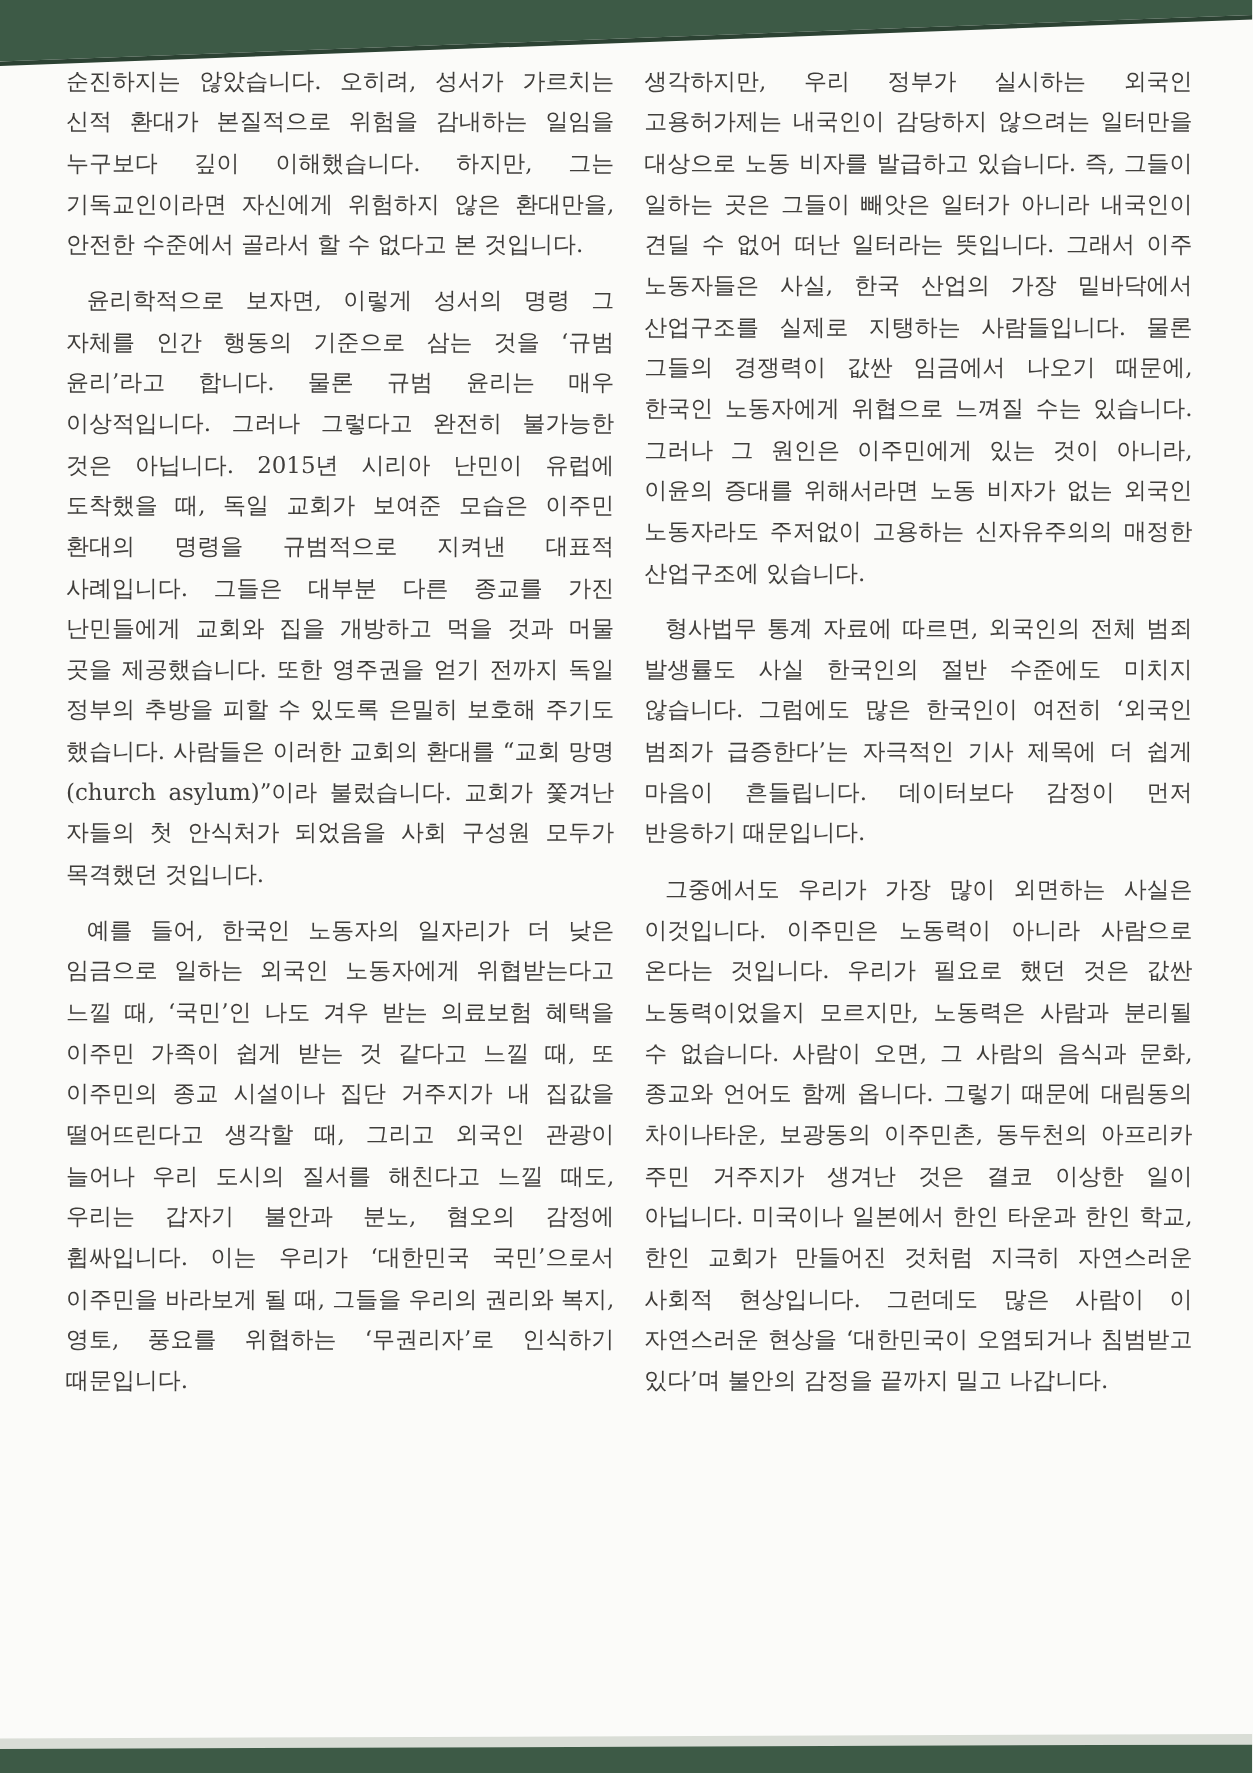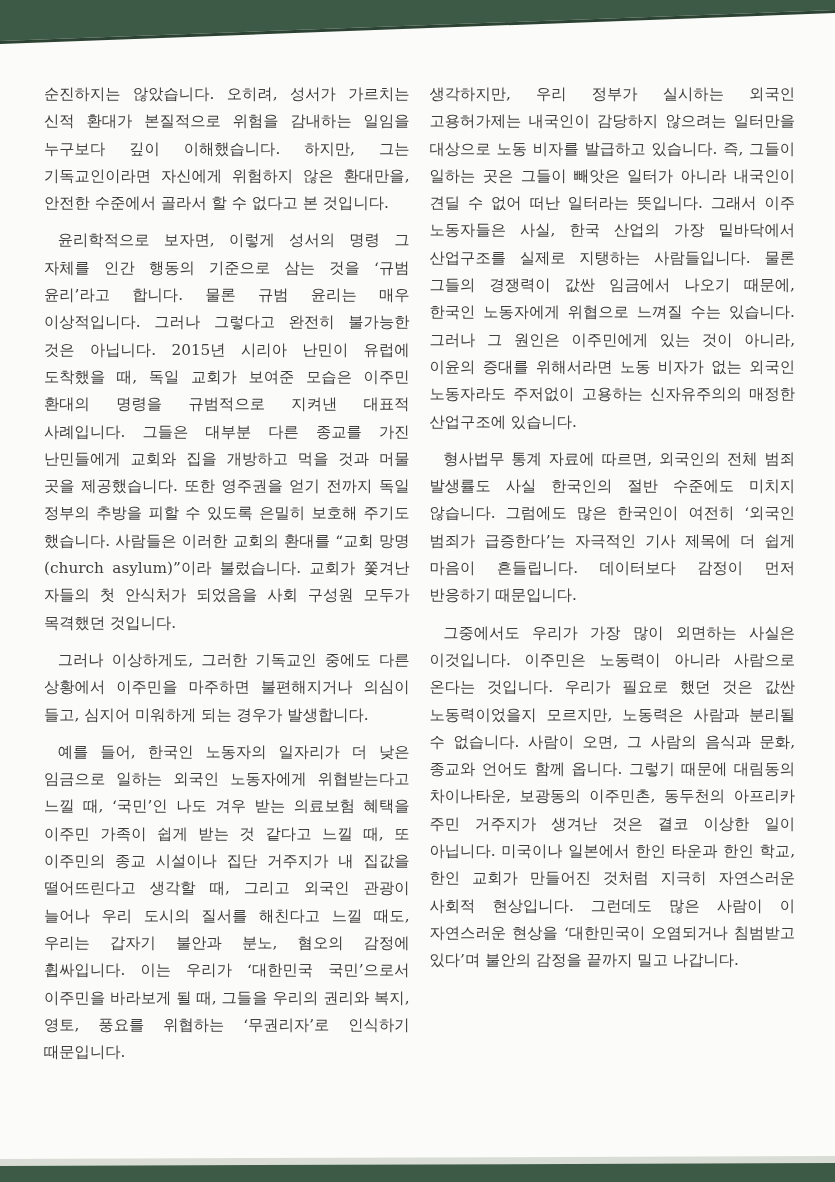--- a/index.html
+++ b/index.html
@@ -30,33 +30,32 @@
     display:flex;gap:20px;
   }
   .col{width:366px;color:var(--ink,#403e3b);}
   .col p{
     margin:0 0 10px 0;
     font-size:15.3px;line-height:27.3px;
     text-align:justify;text-justify:inter-word;
     word-break:keep-all;overflow-wrap:break-word;
     text-indent:0.9em;
   }
-  .col p.no-indent{text-indent:0;margin-top:40px;}
+  .col p.no-indent{text-indent:0;}
 </style>
 </head>
 <body style="--green: #3d5a46; --edge: #2c4233; --paper: #fbfbf9; --ink: #403e3b;">
 
 <div class="cover-band top"></div>
 <div class="cover-band top-shadow"></div>
 
 <div class="text-columns">
   <div class="col" id="col-left">
       <p class="no-indent">순진하지는 않았습니다. 오히려, 성서가 가르치는 신적 환대가 본질적으로 위험을 감내하는 일임을 누구보다 깊이 이해했습니다. 하지만, 그는 기독교인이라면 자신에게 위험하지 않은 환대만을, 안전한 수준에서 골라서 할 수 없다고 본 것입니다.</p>
       <p>윤리학적으로 보자면, 이렇게 성서의 명령 그 자체를 인간 행동의 기준으로 삼는 것을 ‘규범 윤리’라고 합니다. 물론 규범 윤리는 매우 이상적입니다. 그러나 그렇다고 완전히 불가능한 것은 아닙니다. 2015년 시리아 난민이 유럽에 도착했을 때, 독일 교회가 보여준 모습은 이주민 환대의 명령을 규범적으로 지켜낸 대표적 사례입니다. 그들은 대부분 다른 종교를 가진 난민들에게 교회와 집을 개방하고 먹을 것과 머물 곳을 제공했습니다. 또한 영주권을 얻기 전까지 독일 정부의 추방을 피할 수 있도록 은밀히 보호해 주기도 했습니다. 사람들은 이러한 교회의 환대를 “교회 망명(church asylum)”이라 불렀습니다. 교회가 쫓겨난 자들의 첫 안식처가 되었음을 사회 구성원 모두가 목격했던 것입니다.</p>
-      <p>그러나 이상하게도, 그러한 기독교인 중에도 다른 상황에서 이주민을 마주하면 불편해지거나 의심이 들고, 심지어 미워하게 되는 경우가 발생합니다.</p>
       <p>예를 들어, 한국인 노동자의 일자리가 더 낮은 임금으로 일하는 외국인 노동자에게 위협받는다고 느낄 때, ‘국민’인 나도 겨우 받는 의료보험 혜택을 이주민 가족이 쉽게 받는 것 같다고 느낄 때, 또 이주민의 종교 시설이나 집단 거주지가 내 집값을 떨어뜨린다고 생각할 때, 그리고 외국인 관광이 늘어나 우리 도시의 질서를 해친다고 느낄 때도, 우리는 갑자기 불안과 분노, 혐오의 감정에 휩싸입니다. 이는 우리가 ‘대한민국 국민’으로서 이주민을 바라보게 될 때, 그들을 우리의 권리와 복지, 영토, 풍요를 위협하는 ‘무권리자’로 인식하기 때문입니다.</p>
     </div>
   <div class="col" id="col-right">
       <p class="no-indent">생각하지만, 우리 정부가 실시하는 외국인 고용허가제는 내국인이 감당하지 않으려는 일터만을 대상으로 노동 비자를 발급하고 있습니다. 즉, 그들이 일하는 곳은 그들이 빼앗은 일터가 아니라 내국인이 견딜 수 없어 떠난 일터라는 뜻입니다. 그래서 이주 노동자들은 사실, 한국 산업의 가장 밑바닥에서 산업구조를 실제로 지탱하는 사람들입니다. 물론 그들의 경쟁력이 값싼 임금에서 나오기 때문에, 한국인 노동자에게 위협으로 느껴질 수는 있습니다. 그러나 그 원인은 이주민에게 있는 것이 아니라, 이윤의 증대를 위해서라면 노동 비자가 없는 외국인 노동자라도 주저없이 고용하는 신자유주의의 매정한 산업구조에 있습니다.</p>
       <p>형사법무 통계 자료에 따르면, 외국인의 전체 범죄 발생률도 사실 한국인의 절반 수준에도 미치지 않습니다. 그럼에도 많은 한국인이 여전히 ‘외국인 범죄가 급증한다’는 자극적인 기사 제목에 더 쉽게 마음이 흔들립니다. 데이터보다 감정이 먼저 반응하기 때문입니다.</p>
       <p>그중에서도 우리가 가장 많이 외면하는 사실은 이것입니다. 이주민은 노동력이 아니라 사람으로 온다는 것입니다. 우리가 필요로 했던 것은 값싼 노동력이었을지 모르지만, 노동력은 사람과 분리될 수 없습니다. 사람이 오면, 그 사람의 음식과 문화, 종교와 언어도 함께 옵니다. 그렇기 때문에 대림동의 차이나타운, 보광동의 이주민촌, 동두천의 아프리카 주민 거주지가 생겨난 것은 결코 이상한 일이 아닙니다. 미국이나 일본에서 한인 타운과 한인 학교, 한인 교회가 만들어진 것처럼 지극히 자연스러운 사회적 현상입니다. 그런데도 많은 사람이 이 자연스러운 현상을 ‘대한민국이 오염되거나 침범받고 있다’며 불안의 감정을 끝까지 밀고 나갑니다.</p>
     </div>
 </div>
 
 <div class="cover-band bottom-shadow"></div>

